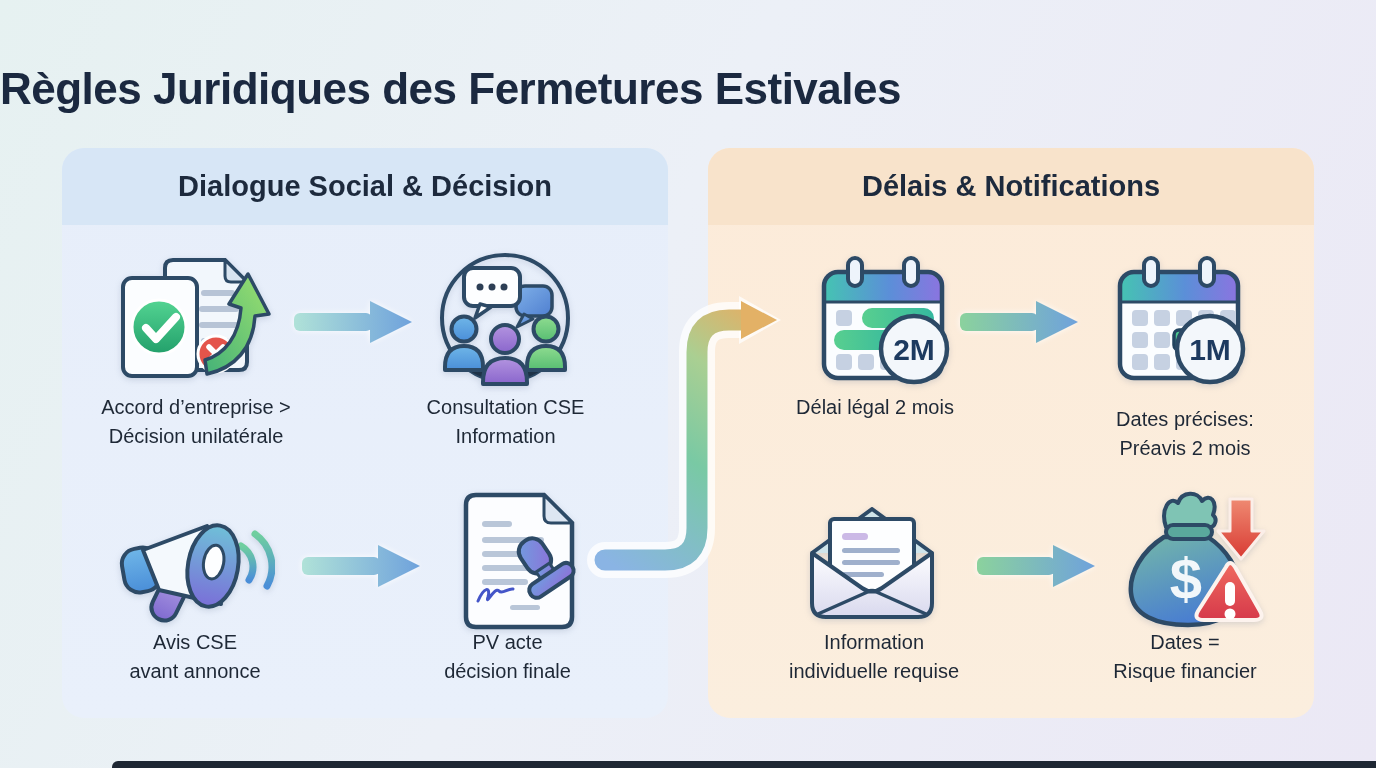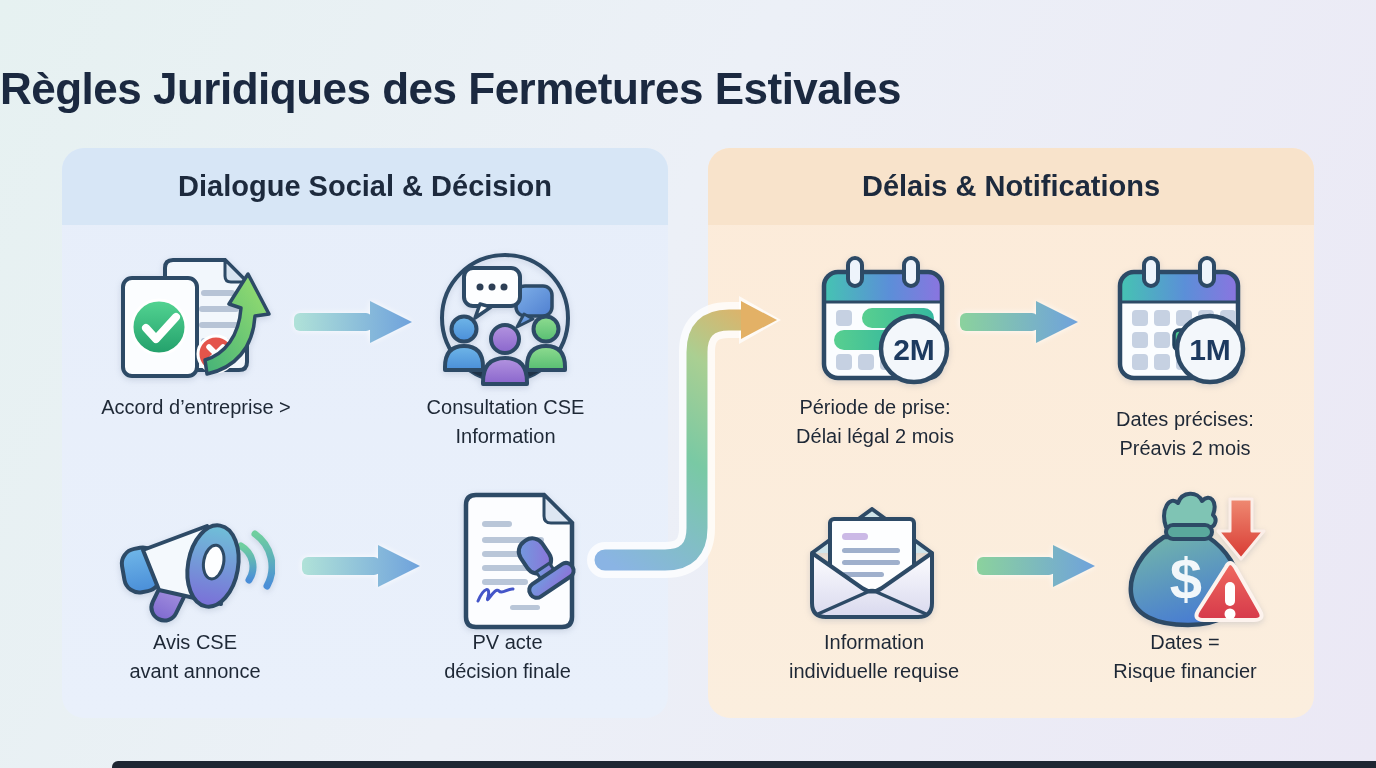--- a/index.html
+++ b/index.html
@@ -314,35 +314,35 @@
     <rect x="54" y="42" width="46" height="14" rx="7" fill="#5aa89c" stroke="#2d4a66" stroke-width="4"></rect>
     <text x="74" y="116" text-anchor="middle" font-size="58" font-weight="bold" fill="#f2f7fa">$</text>
     <path d="M114,84 q4,-8 9,0 l25,44 q5,9 -6,9 h-50 q-11,0 -6,-9 z" fill="url(#gRedTri)" stroke="#fdf3ee" stroke-width="4" stroke-linejoin="round"></path>
     <rect x="113" y="99" width="10" height="24" rx="5" fill="#ffffff"></rect>
     <circle cx="118" cy="131" r="5.5" fill="#ffffff"></circle>
   </svg>
 </div>
 
 <div class="caption" style="left:62px;top:393px;width:268px">
   <span>Accord d’entreprise &gt;</span>
+  <span>Décision unilatérale</span>
 </div>
 <div class="caption" style="left:378px;top:393px;width:255px">
   <span>Consultation CSE</span>
   <span>Information</span>
 </div>
 <div class="caption" style="left:75px;top:628px;width:240px">
   <span>Avis CSE</span>
   <span>avant annonce</span>
 </div>
 <div class="caption" style="left:385px;top:628px;width:245px">
   <span>PV acte</span>
   <span>décision finale</span>
 </div>
 <div class="caption" style="left:742px;top:393px;width:266px">
-  <span>Période de prise:</span>
   <span>Délai légal 2 mois</span>
 </div>
 <div class="caption" style="left:1055px;top:405px;width:260px">
   <span>Dates précises:</span>
   <span>Préavis 2 mois</span>
 </div>
 <div class="caption" style="left:738px;top:628px;width:272px">
   <span>Information</span>
   <span>individuelle requise</span>
 </div>

